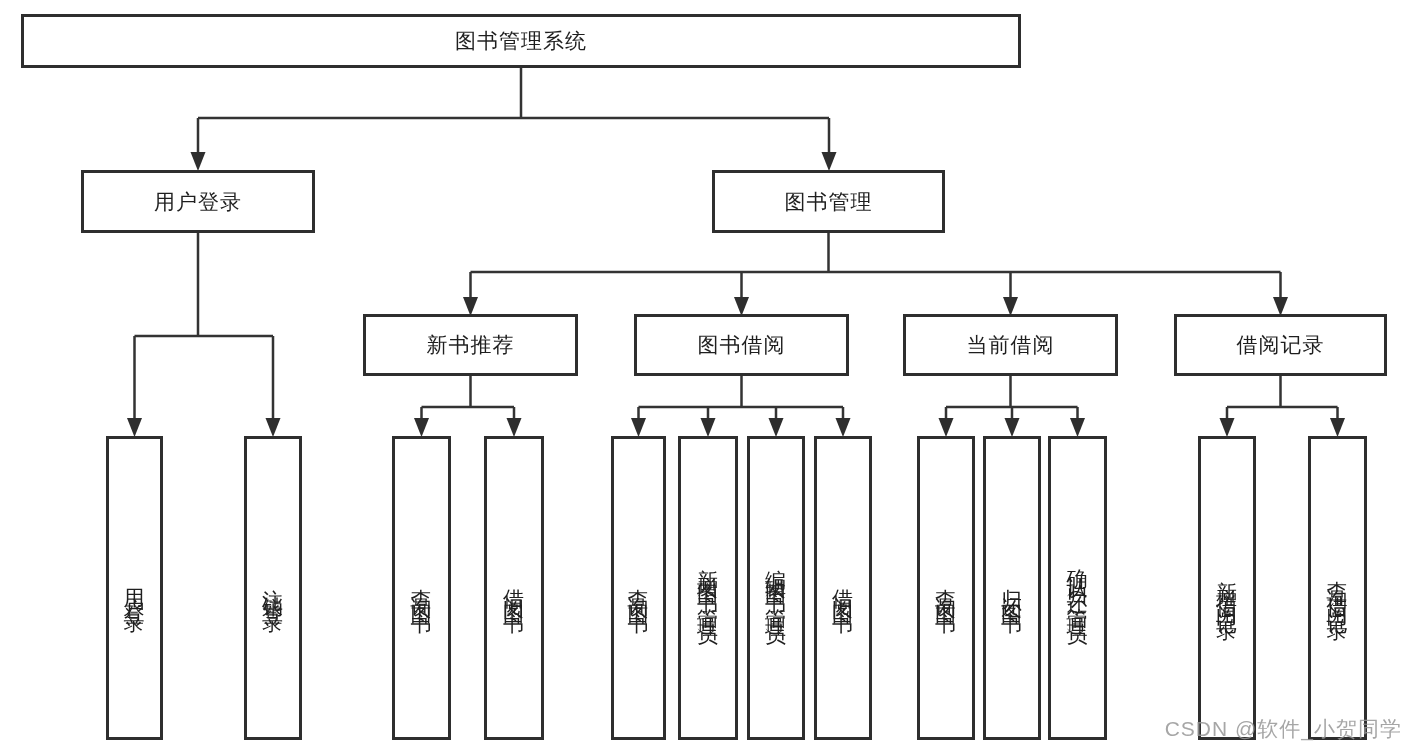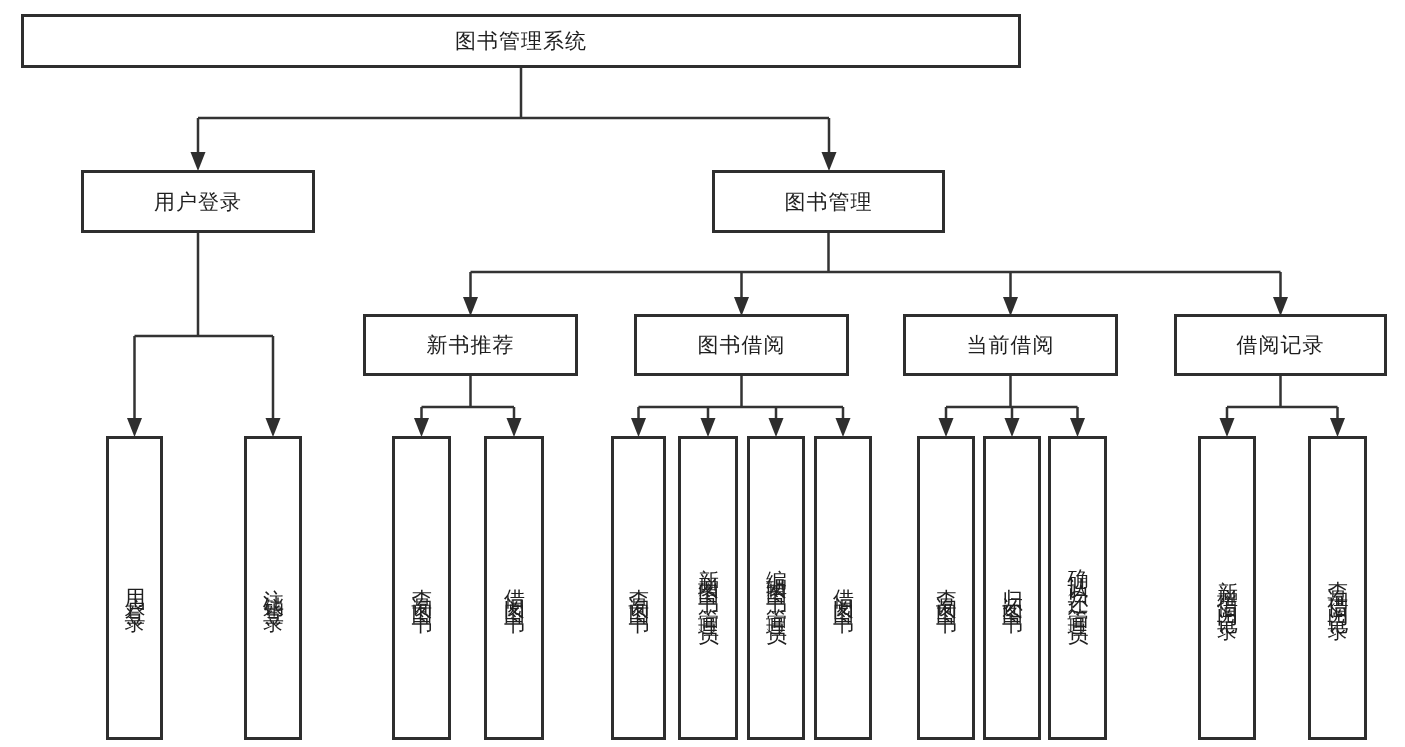--- a/index.html
+++ b/index.html
@@ -2,21 +2,21 @@
 <html><head>
 <meta charset="utf-8">
 <style>
   html, body { margin: 0; padding: 0; background: #ffffff; }
   .stage {
     position: relative;
     width: 1405px;
     height: 747px;
     background: #ffffff;
     overflow: hidden;
-    font-family: Liberation Serif, serif;
+    font-family: Liberation Sans, sans-serif;
     color: #1f1f1f;
   }
   .connectors {
     position: absolute;
     left: 0; top: 0;
     width: 1405px; height: 747px;
     pointer-events: none;
   }
   .connectors path {
     fill: none;
@@ -159,14 +159,15 @@
     <span>确认归还（管理员）</span>
   </div>
 
   <div class="box leaf" style="left:1198px; top:436px; width:58px; height:304px;">
     <span>新增借阅记录</span>
   </div>
   <div class="box leaf" style="left:1308px; top:436px; width:59px; height:304px;">
     <span>查询借阅记录</span>
   </div>
 
+  <div class="watermark">CSDN @软件_小贺同学</div>
 
 </div>
 
 </body></html>

